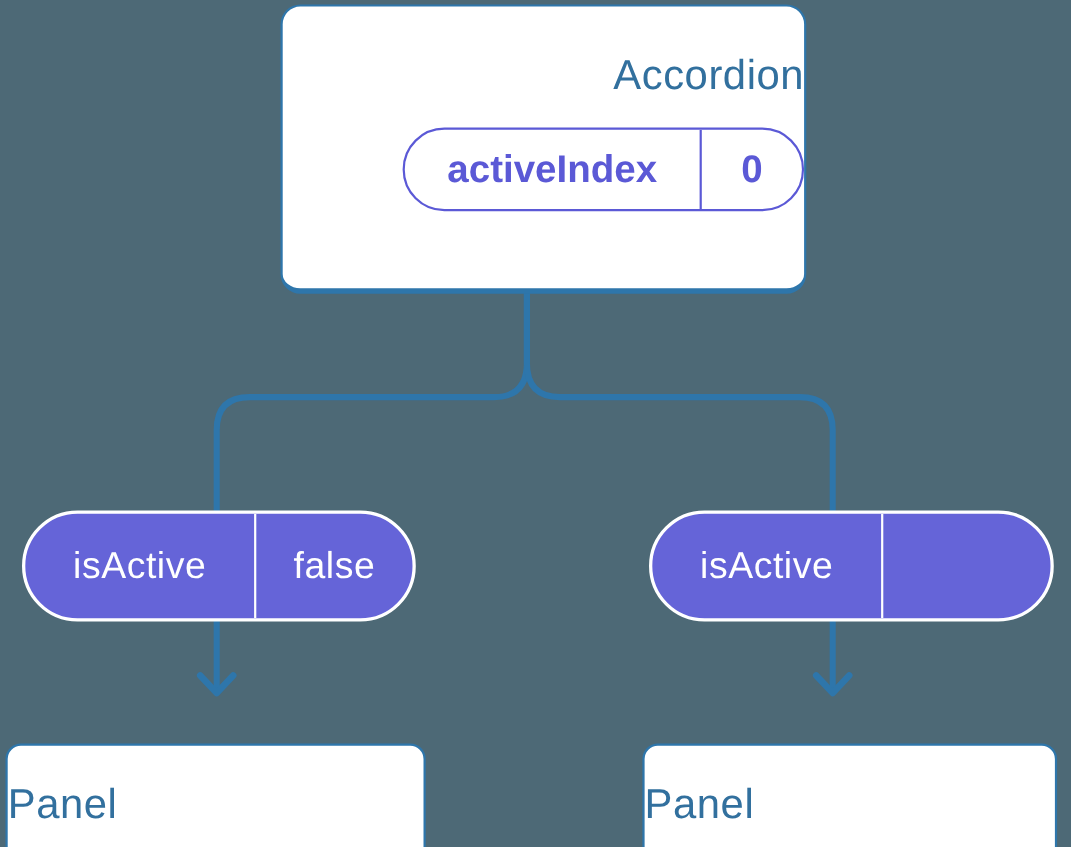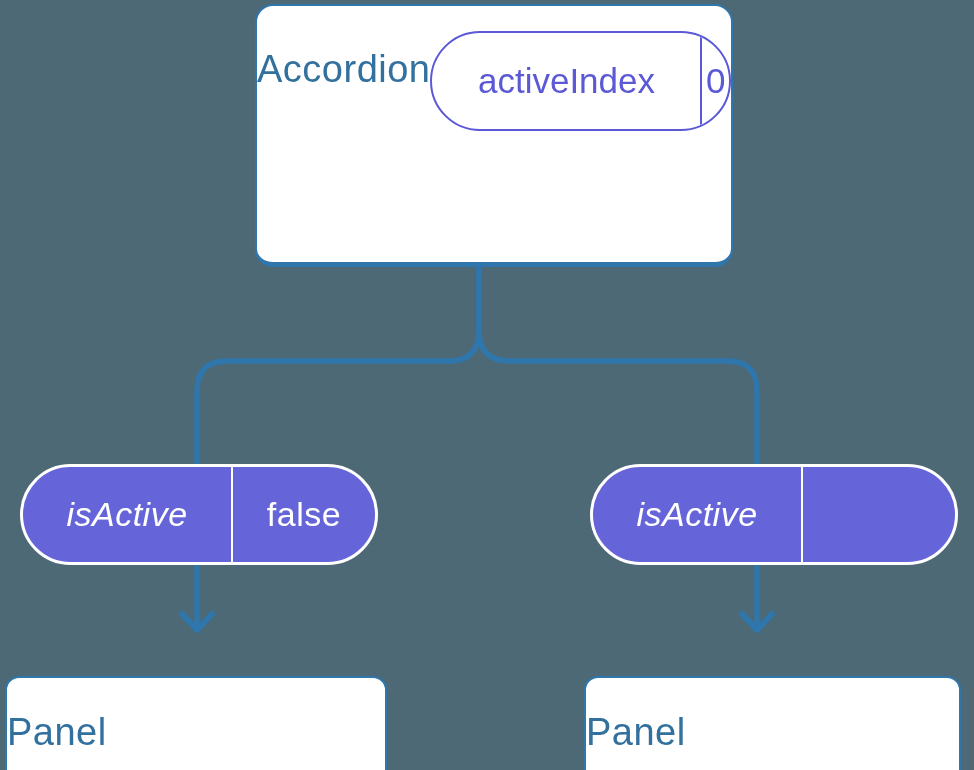--- a/index.html
+++ b/index.html
@@ -49,22 +49,22 @@
     background: var(--card-bg);
     border: 2px solid var(--line-blue);
     border-bottom-width: 5px;
     z-index: 2;
   }
   .root-card {
     left: 255px; top: 4px;
     width: 478px; height: 263px;
     border-radius: 18px;
     display: flex;
-    flex-direction: row;
-    align-items: flex-start;
+    flex-direction: column;
+    align-items: flex-end;
   }
   .root-title {
     margin-top: 42px;
     font-size: 38px;
     font-weight: 500;
     letter-spacing: 0.5px;
     color: var(--heading-blue);
   }
   .pill {
     display: flex;
@@ -73,47 +73,46 @@
     overflow: hidden;
   }
   .pill .cell {
     display: flex;
     align-items: center;
     justify-content: center;
   }
   .state-pill {
     margin-top: 25px;
     width: 365px;
-    height: 100px;
+    height: 76px;
     background: var(--card-bg);
     border: 2.5px solid var(--purple-border);
     color: var(--purple-border);
     font-size: 35px;
-    font-weight: 400;
+    font-weight: 700;
   }
   .state-pill .key {
     width: 270px;
     border-right: 2.5px solid var(--purple-border);
   }
   .state-pill .val { flex: 1; }
   .prop-pill {
     position: absolute;
     height: 101px;
     background: var(--purple-fill);
     border: 3px solid var(--pill-text-light);
     color: var(--pill-text-light);
     font-size: 34px;
     font-weight: 500;
     letter-spacing: 0.5px;
     z-index: 3;
   }
   .prop-pill .key {
     width: 210px;
     border-right: 2.5px solid var(--pill-text-light);
-    font-style: italic;
   }
   .prop-pill .val { flex: 1; }
   .prop-pill.left  { left: 20px;  top: 464px; width: 358px; }
   .prop-pill.right { left: 590px; top: 464px; width: 368px; }
   .panel-card {
     top: 676px;
     height: 115px;
     border-radius: 14px;
     display: flex;
     align-items: center;

